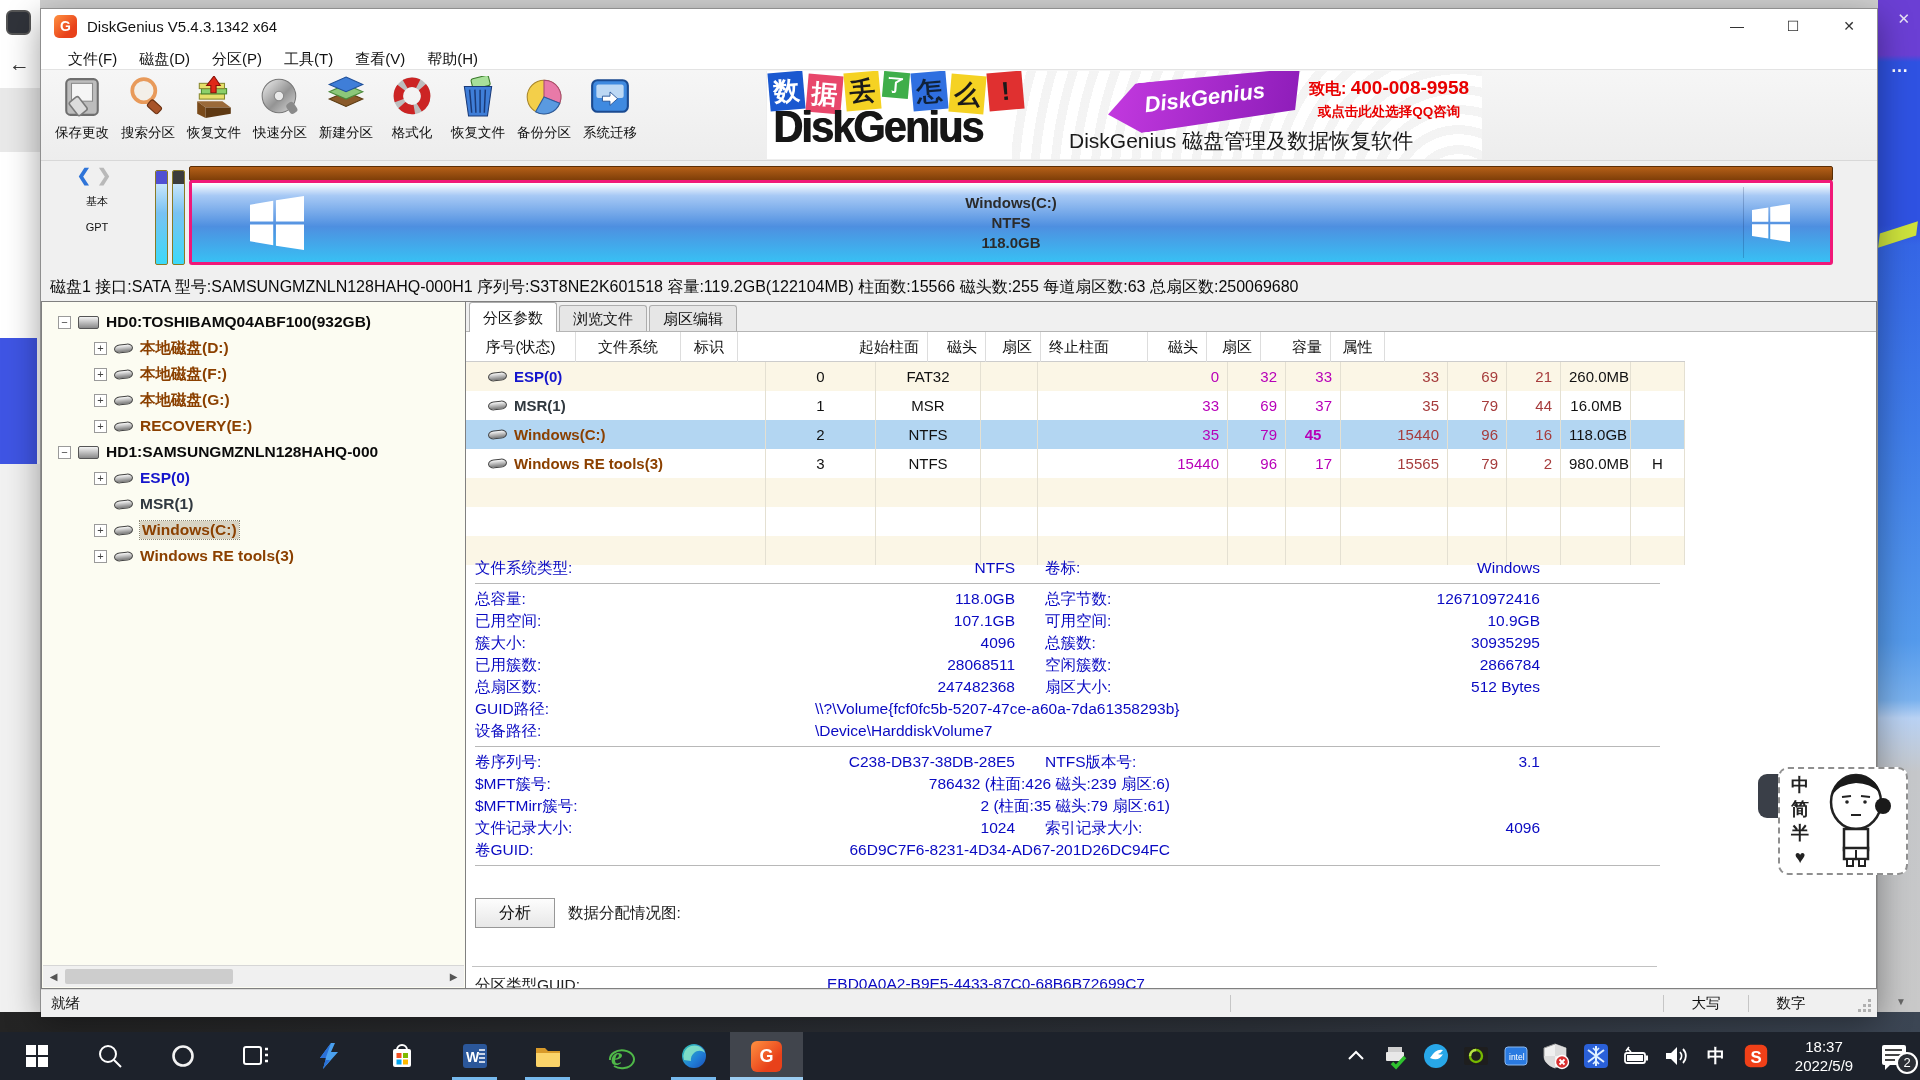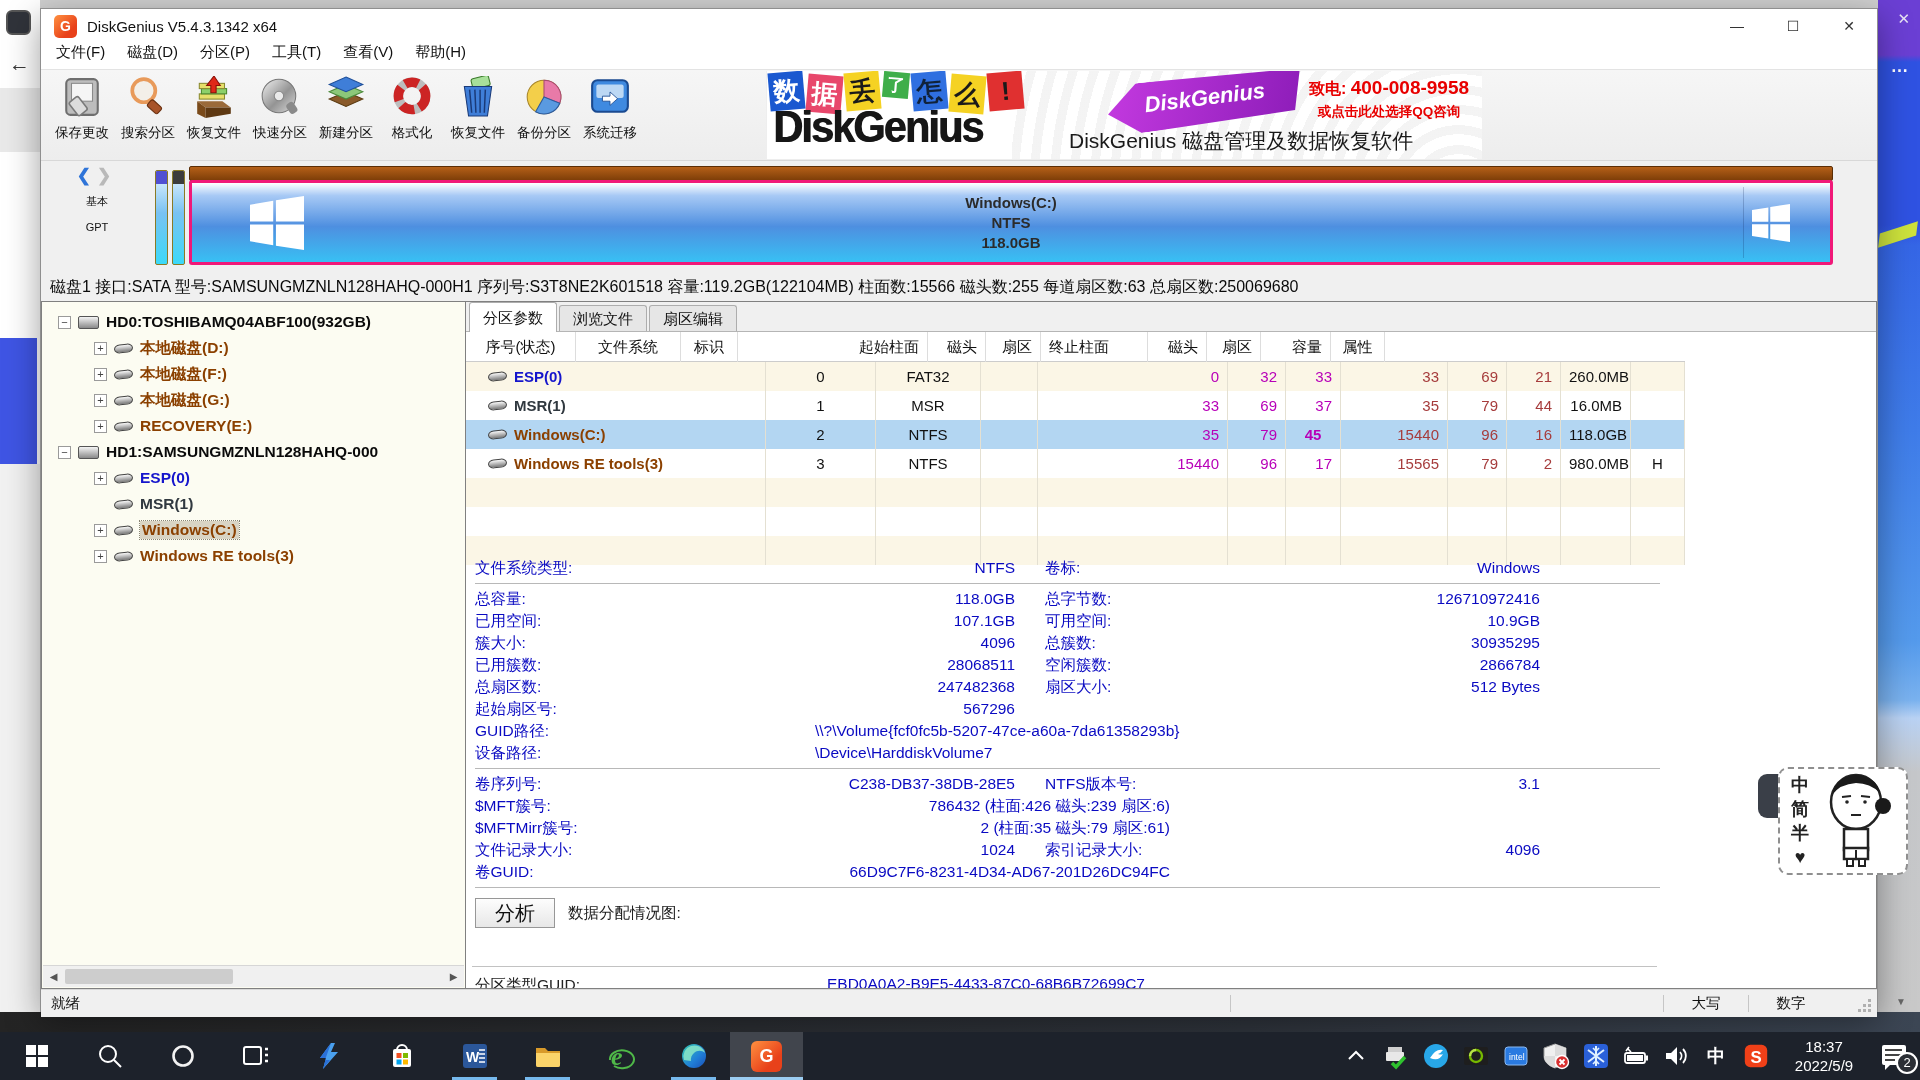--- a/index.html
+++ b/index.html
@@ -20,21 +20,21 @@
 .bgr-tri{position:absolute;right:14px;top:996px;color:#666;font-size:10px}
 #desk-gap{position:absolute;left:0;top:1012px;width:1920px;height:20px;z-index:2;background:linear-gradient(90deg,#242424,#2e333b 65%,#3c4654)}
 
 #app{position:absolute;left:40px;top:8px;width:1838px;height:1004px;background:#fff;border:1px solid #8f8f8f;box-shadow:0 10px 32px rgba(0,0,0,.38);z-index:10}
 .titlebar{height:34px;display:flex;align-items:center;background:#fff}
 .app-ico{width:23px;height:23px;margin-left:13px;border-radius:5px;background:linear-gradient(135deg,#ff9140,#e8411a 70%);color:#fff;font-weight:bold;font-size:14px;text-align:center;line-height:23px;position:relative}
 .titlebar .title{margin-left:10px;font-size:15px;color:#111}
 .win-ctrls{margin-left:auto;display:flex;height:34px}
 .wbtn{width:56px;height:34px;text-align:center;line-height:34px;font-size:14px;color:#333}
 
-.menubar{height:26px;display:flex;align-items:flex-start;background:#fff;padding-left:4px}
+.menubar{height:26px;display:flex;align-items:flex-end;background:#fff;padding-left:16px}
 .menu-item{font-size:15px;color:#111;padding:0 11px}
 
 .toolbar{height:92px;background:linear-gradient(#f6f6f6,#ededed);border-top:1px solid #e3e3e3;border-bottom:1px solid #d8d8d8;position:relative;display:flex;align-items:flex-start;padding-left:8px}
 .tb-btn{width:66px;height:88px;display:flex;flex-direction:column;align-items:center;padding-top:6px}
 .tb-ic{width:42px;height:42px}
 .tb-ic svg{width:42px;height:42px}
 .tb-lbl{font-size:13.5px;color:#111;margin-top:6px;white-space:nowrap}
 
 .banner{position:absolute;left:725px;top:1px;width:716px;height:88px;background:#fff;overflow:hidden;border-left:1px solid #eee}
 .banner-swirl{position:absolute;right:0;top:0;width:470px;height:88px;background:repeating-radial-gradient(circle at 95% 140%,#f1f1f1 0 9px,#fff 9px 20px);opacity:.8}
@@ -110,21 +110,21 @@
 .details{position:absolute;left:0;top:255px;padding-left:9px;font-size:15.5px;color:#0a0ac2;width:1210px}
 .drow{display:flex;height:22px;line-height:22px;white-space:nowrap}
 .dl{width:195px}
 .dv{width:345px;text-align:right}
 .drow.mid .dv{width:500px}
 .drow.wide .dv{width:auto;text-align:left;padding-left:145px}
 .dl2{width:160px;margin-left:30px}
 .dv2{width:335px;text-align:right}
 .dsep{height:1px;background:#b8b8b8;margin:4px 0;width:1185px}
 .analyze-row{position:absolute;left:9px;top:596px;display:flex;align-items:center}
-.btn-analyze{width:80px;height:30px;background:linear-gradient(#fdfdfd,#e7e7e7);border:1px solid #979797;font-size:20px;color:#111;text-align:center;line-height:28px;font-family:"Liberation Sans",sans-serif}
+.btn-analyze{width:80px;height:30px;background:linear-gradient(#fdfdfd,#e7e7e7);border:1px solid #979797;font-size:16px;color:#111;text-align:center;line-height:28px;font-family:"Liberation Sans",sans-serif}
 .an-label{margin-left:13px;font-size:15.5px;color:#1a1a1a}
 .bottom-sep{position:absolute;left:6px;top:664px;width:1185px;height:1px;background:#c2c2c2}
 .bottom-row{position:absolute;left:9px;top:673px;display:flex;font-size:15.5px;white-space:nowrap}
 .bottom-row .bl{color:#222;width:352px}
 .bottom-row .bv{color:#0a0ac2}
 
 .statusbar{height:28px;background:#f0f0f0;border-top:1px solid #d9d9d9;display:flex;align-items:center;font-size:14.5px;color:#111}
 .sb-ready{flex:1;padding-left:10px}
 .sb-div{width:1px;height:17px;background:#c6c6c6}
 .sb-gap{width:432px;height:100%}
@@ -562,24 +562,20 @@
               <span class="dl">已用簇数:</span>
               <span class="dv">28068511</span>
               <span class="dl2">空闲簇数:</span>
               <span class="dv2">2866784</span>
             </div>
             <div class="drow">
               <span class="dl">总扇区数:</span>
               <span class="dv">247482368</span>
               <span class="dl2">扇区大小:</span>
               <span class="dv2">512 Bytes</span>
-            </div>
-            <div class="drow">
-              <span class="dl">起始扇区号:</span>
-              <span class="dv">567296</span>
             </div>
             <div class="drow wide">
               <span class="dl">GUID路径:</span>
               <span class="dv">\\?\Volume{fcf0fc5b-5207-47ce-a60a-7da61358293b}</span>
             </div>
             <div class="drow wide">
               <span class="dl">设备路径:</span>
               <span class="dv">\Device\HarddiskVolume7</span>
             </div>
             <div class="dsep"></div>

